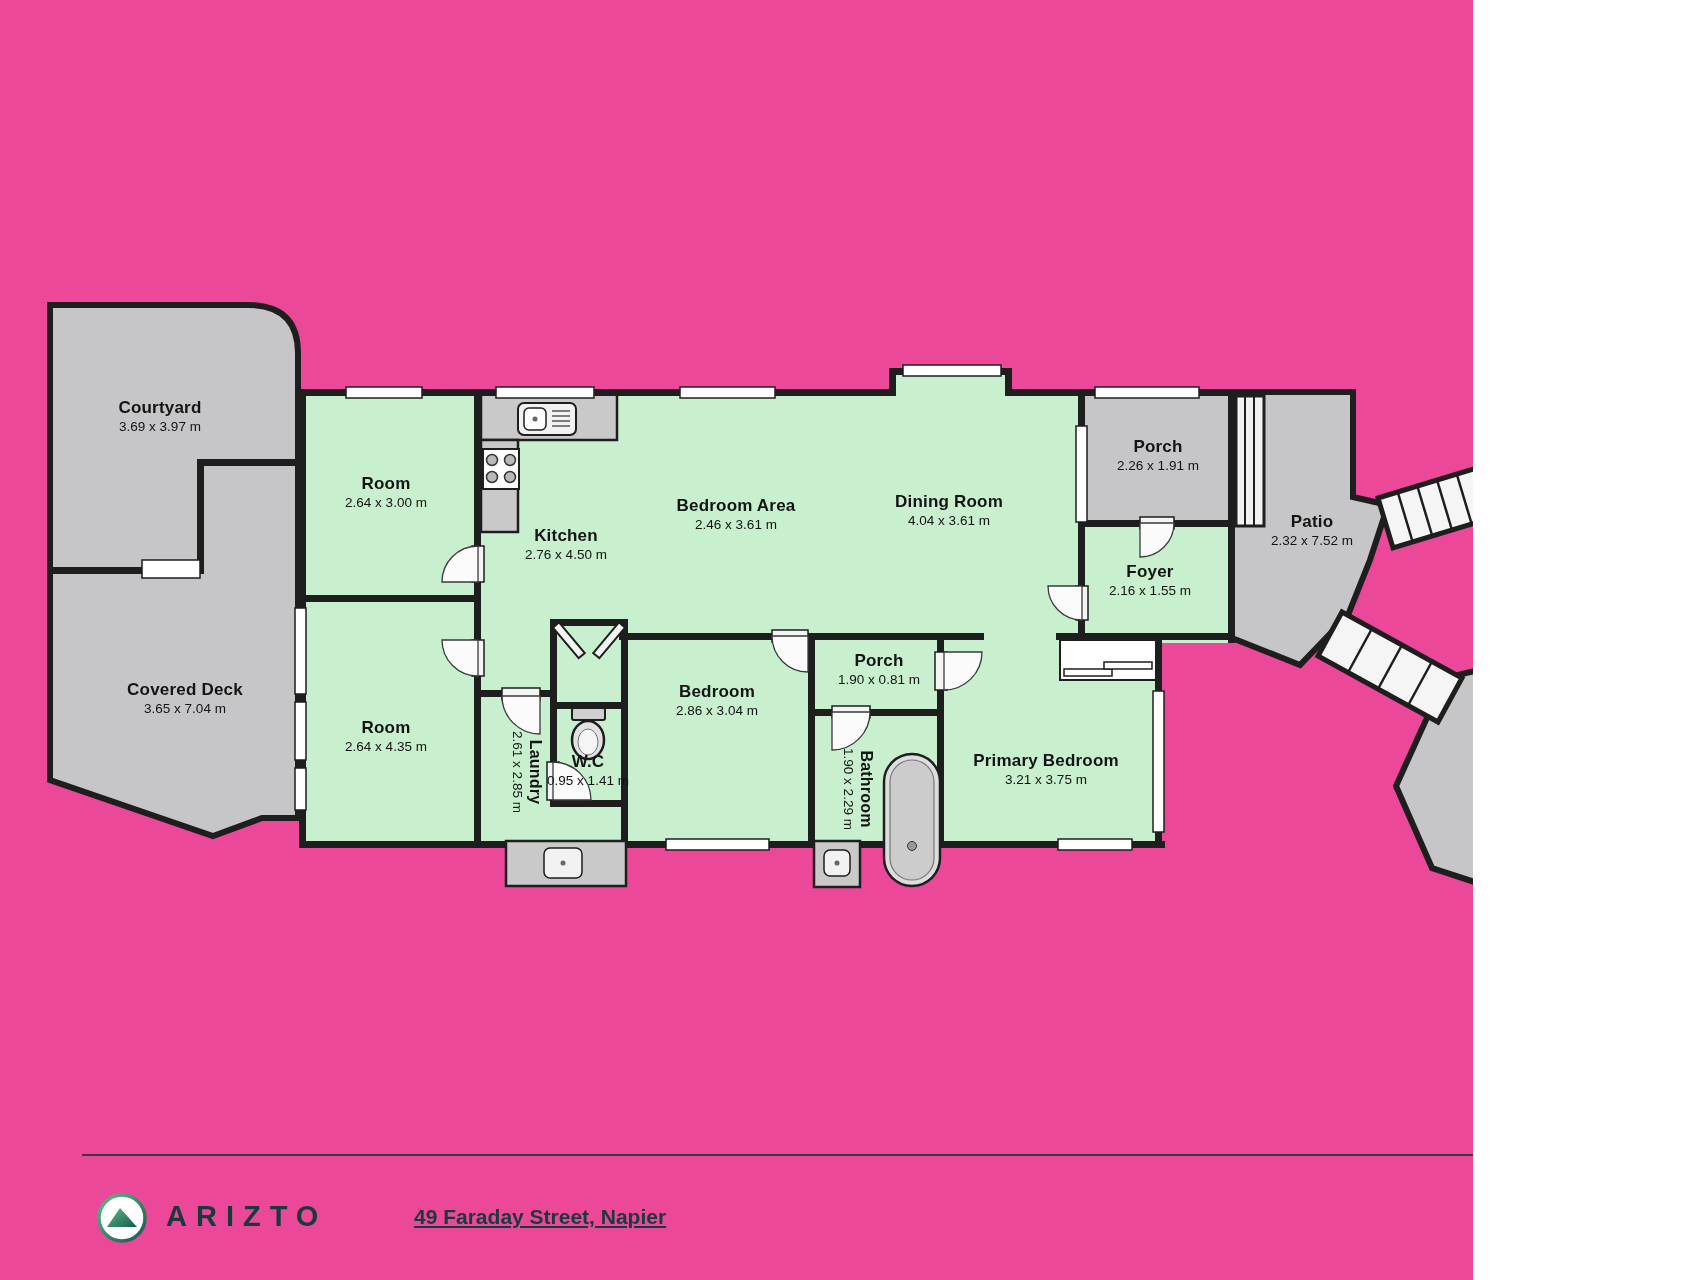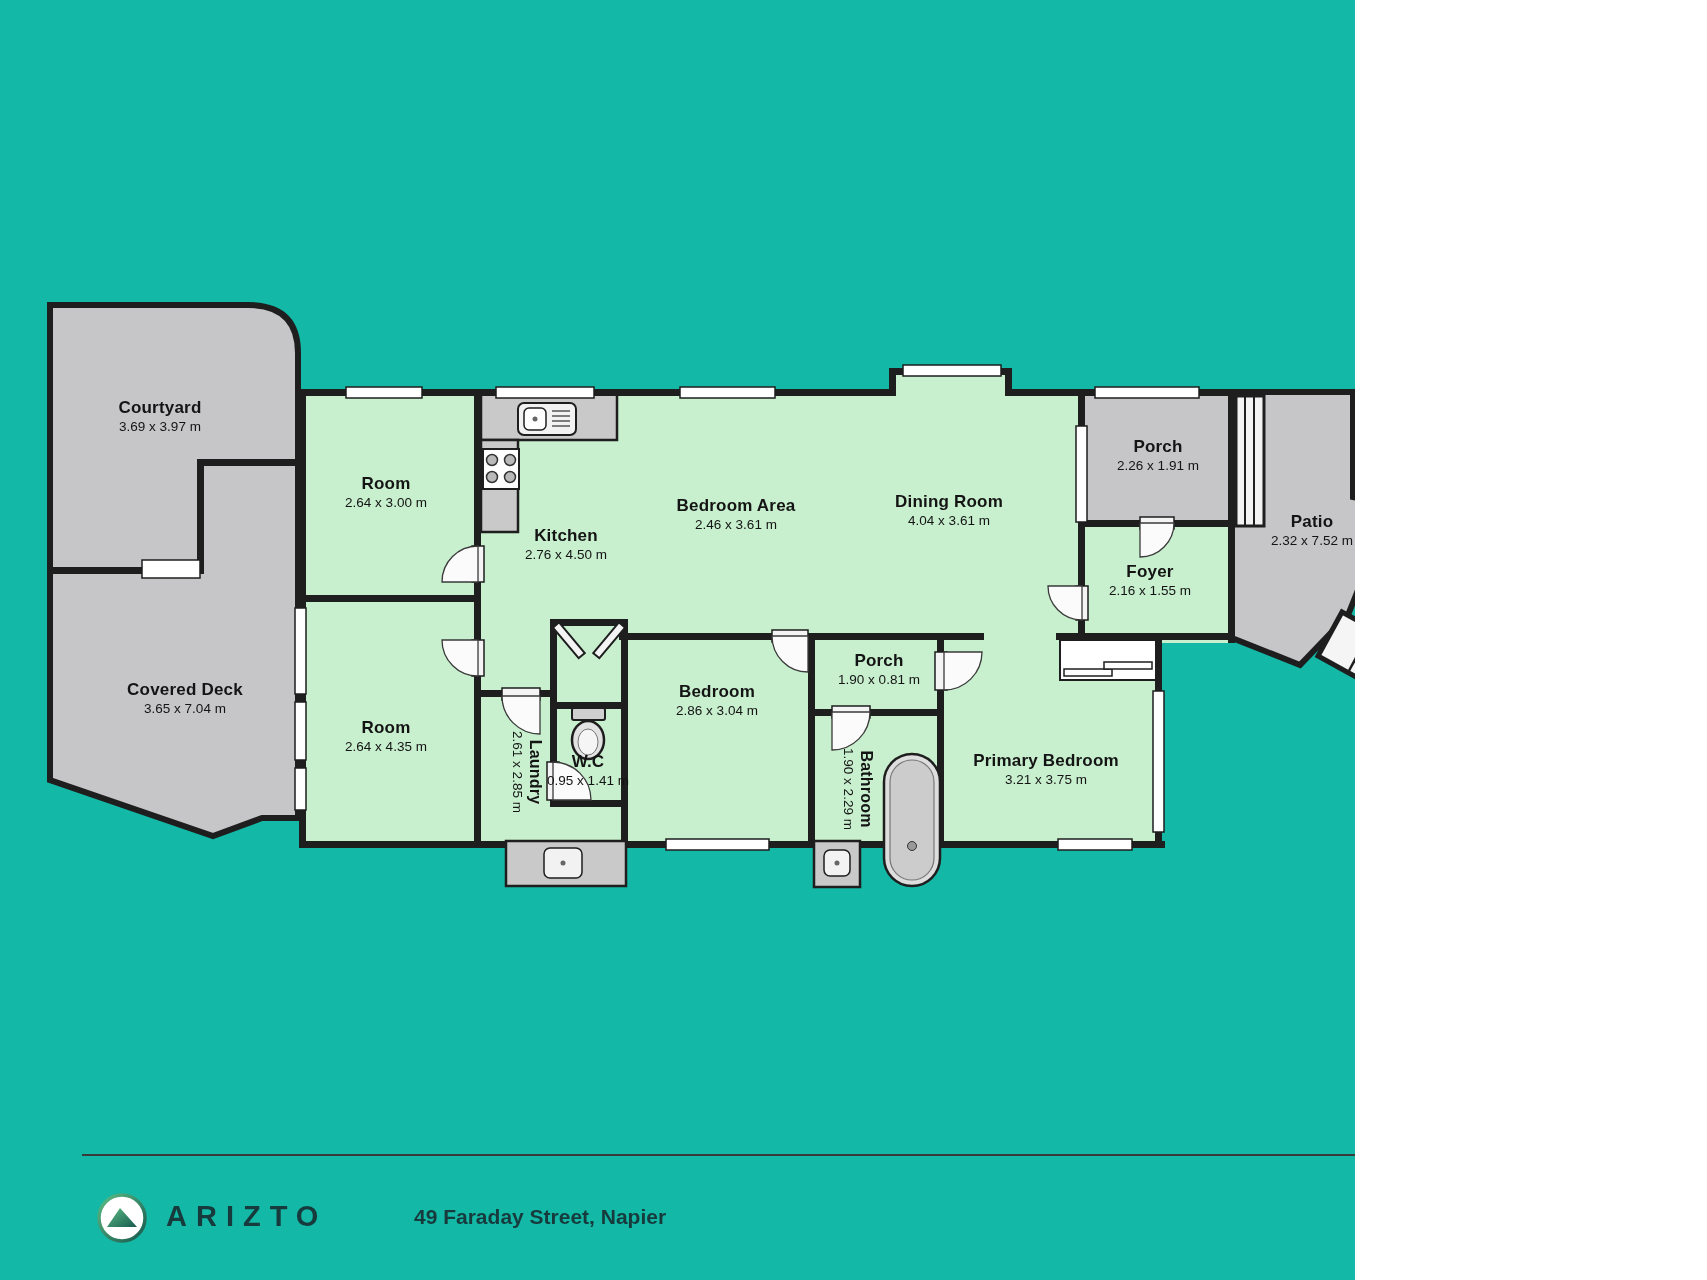--- a/index.html
+++ b/index.html
@@ -1,26 +1,26 @@
 <!DOCTYPE html>
 <html><head>
 <meta charset="utf-8">
 <style>
   html,body{margin:0;padding:0;background:#fff;}
-  #canvas{position:relative;width:1355px;height:1280px;background:#14b8a6;overflow:hidden;
+  #canvas{position:relative;width:1473px;height:1280px;background:#ec4899;overflow:hidden;
           font-family:"Liberation Sans", sans-serif;}
   #plan-svg{position:absolute;left:0;top:0;}
   .lbl{position:absolute;transform:translate(-50%,-50%);text-align:center;color:#141414;white-space:nowrap;z-index:5;}
   .lbl.rot{transform:translate(-50%,-50%) rotate(90deg);}
   .lname{font-weight:bold;font-size:17px;letter-spacing:.2px;}
   .ldims{font-size:13.5px;margin-top:1px;}
   .footer-line{position:absolute;left:82px;top:1154px;width:1543px;height:2px;background:#3a3a3a;}
   .logo{position:absolute;left:96px;top:1192px;width:52px;height:52px;}
   .brand{position:absolute;left:166px;top:1200px;font-size:29px;font-weight:bold;letter-spacing:9px;color:#173a3d;text-align:center;}
-  .addr{position:absolute;left:414px;top:1205px;font-size:21px;font-weight:600;color:#173a3d;}
+  .addr{position:absolute;left:414px;top:1205px;font-size:21px;font-weight:600;color:#173a3d;text-decoration:underline;}
   .disclaimer{position:absolute;left:866px;top:1211px;width:770px;font-size:13.5px;line-height:1.6;color:#1c3f42;}
 </style>
 </head>
 <body>
 
 <div id="canvas">
 
 <svg id="plan-svg" width="1707" height="1280" viewBox="0 0 1707 1280">
   <defs>
     <linearGradient id="mg" x1="0" y1="0" x2="1" y2="1">

